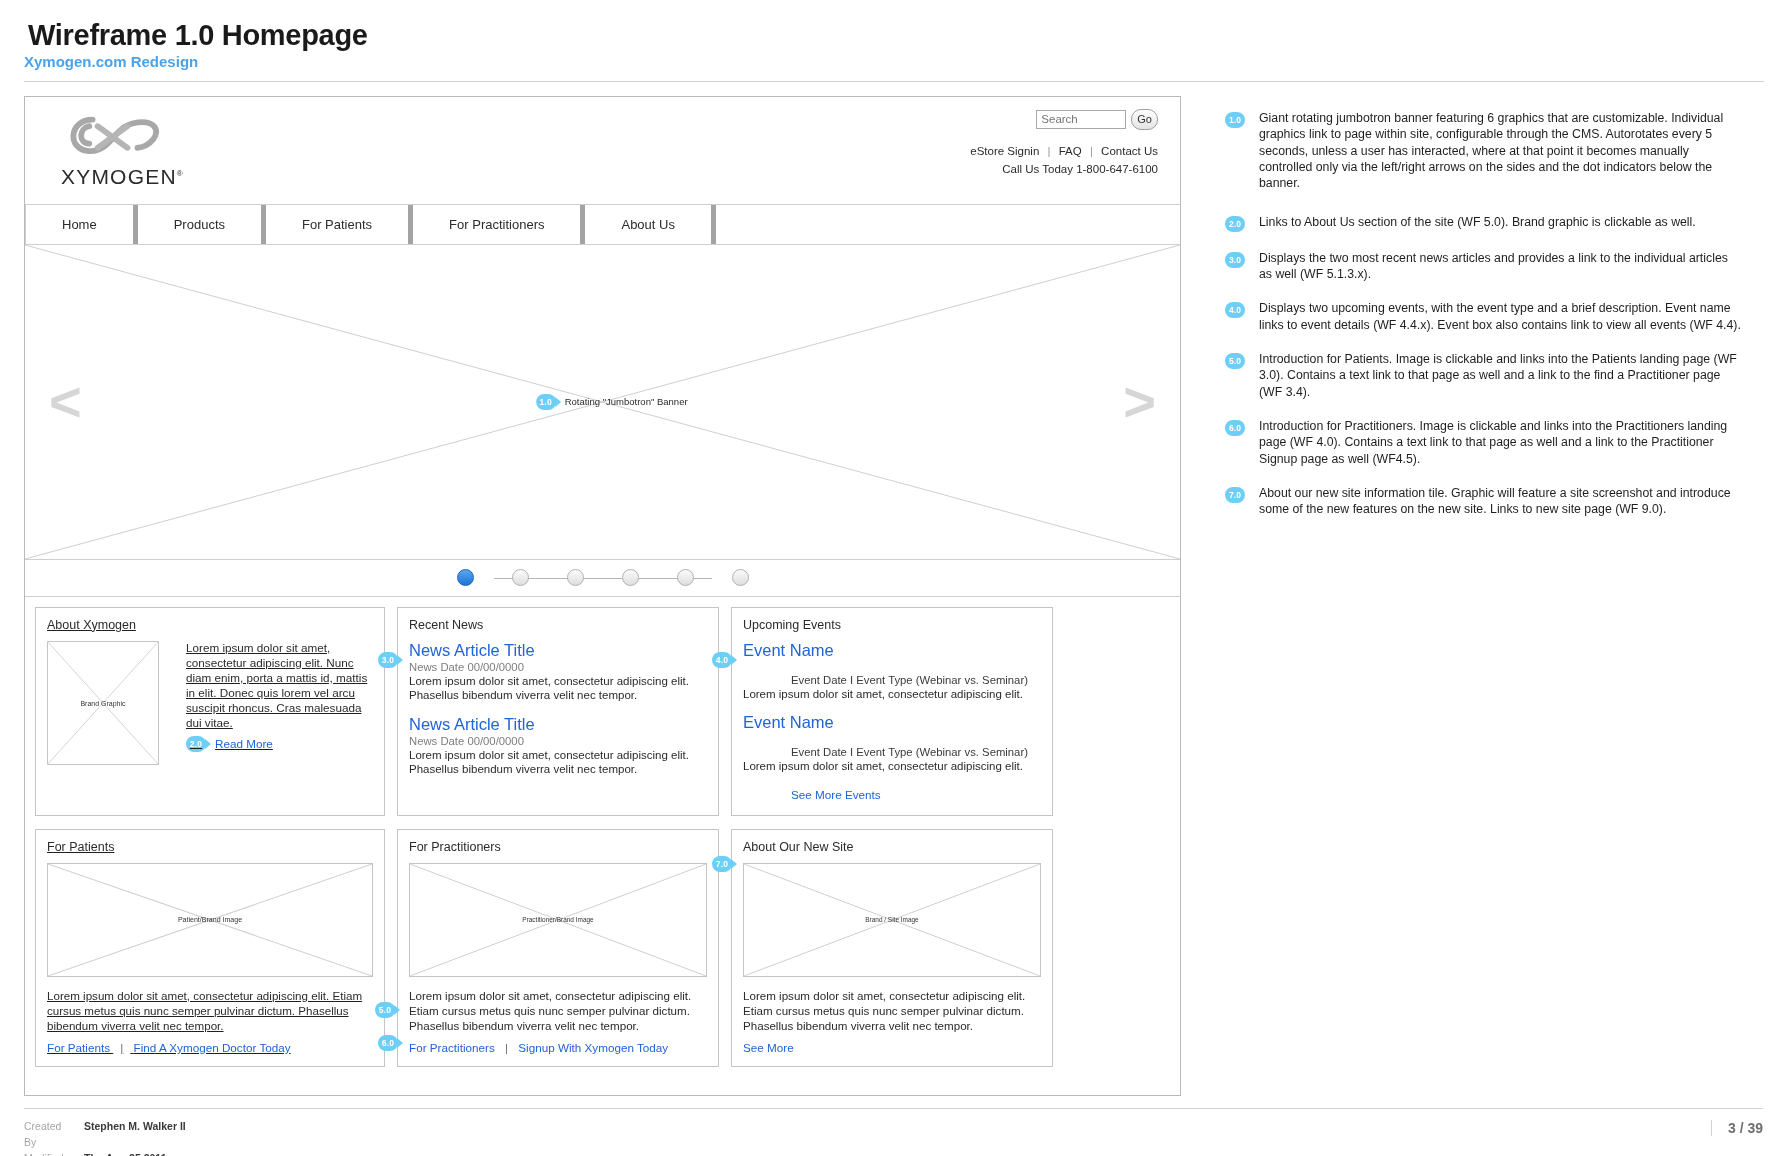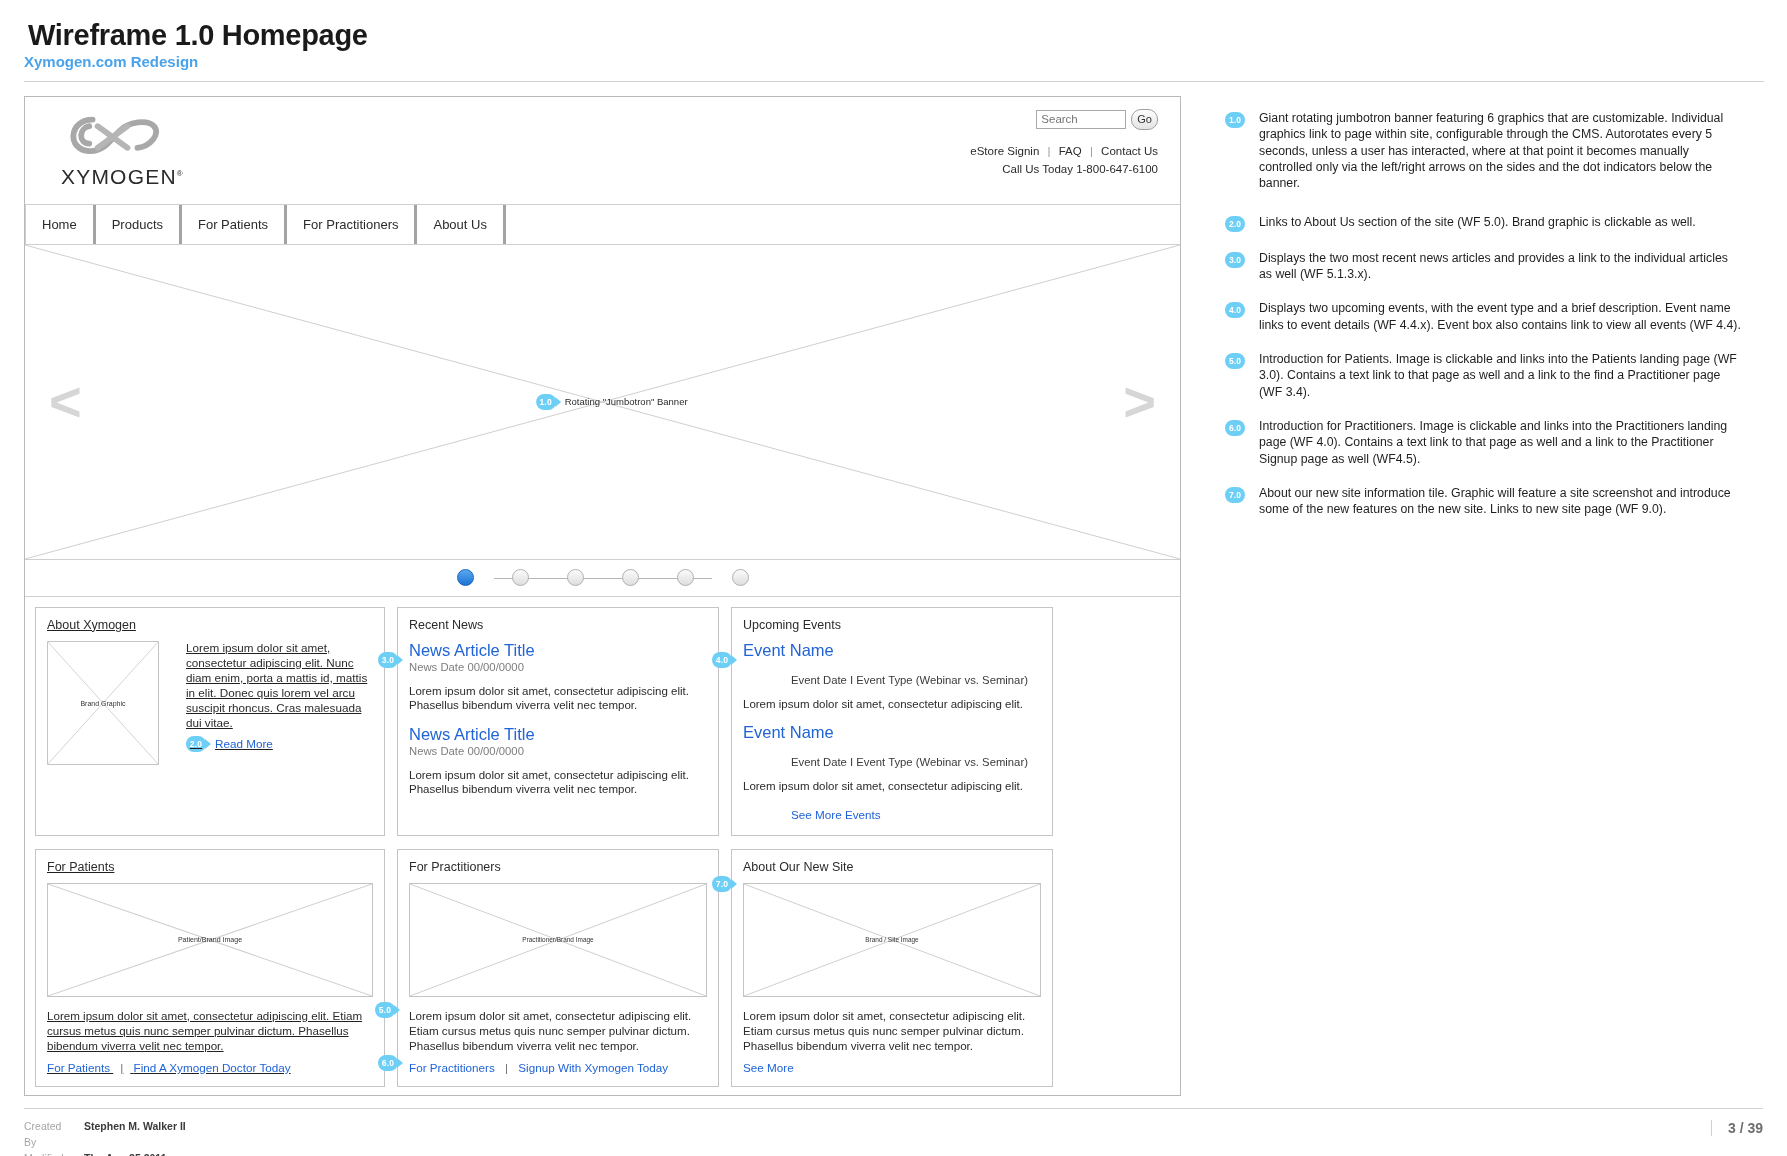--- a/index.html
+++ b/index.html
@@ -63,22 +63,22 @@
     font-family:"Liberation Sans", sans-serif;
   }
   .util-links { font-size:11.5px; color:#2b2b2b; margin-top:15px; white-space:nowrap; }
   .util-links .sep { color:#9a9a9a; margin:0 5px; }
   .util-phone { font-size:11.5px; color:#2b2b2b; margin-top:6px; white-space:nowrap; }
 
   
   .nav { display:flex; height:40px; border-bottom:1px solid #cfcfcf; }
   .nav-item {
     display:flex; align-items:center; justify-content:center;
-    padding:0 16px; font-size:13px; color:#2b2b2b;
-    border-right:3px solid #a3a3a3; cursor:pointer; white-space:nowrap;
+    padding:0 36px; font-size:13px; color:#2b2b2b;
+    border-right:5px solid #a3a3a3; cursor:pointer; white-space:nowrap;
   }
   .nav-item:first-child { border-left:1px solid #cfcfcf; }
 
   
   .jumbo { position:relative; height:315px; border-bottom:1px solid #cfcfcf; overflow:hidden; }
   .jumbo .xbox { position:absolute; inset:0; }
   .jumbo .xbox svg { width:100%; height:100%; display:block; }
   .arrow {
     position:absolute; top:50%; transform:translateY(-50%);
     font-size:56px; color:#d6d6d6; font-weight:bold; cursor:pointer;
@@ -128,21 +128,21 @@
   .brand-box svg { width:100%; height:100%; display:block; }
   .about-text { font-size:11.7px; line-height:1.28; color:#2b2b2b; }
   .readmore-row { margin-top:5px; display:flex; align-items:center; }
 
   
   a.lnk, .lnk {
     color:#2064d6; text-decoration:none; cursor:pointer; font-size:11.7px;
   }
   .lnk-head { color:#2064d6; font-size:16.5px; cursor:pointer; line-height:1.15; }
   .meta { font-size:11.3px; color:#7d7d7d; margin-top:1px; }
-  .body-sm { font-size:11.5px; color:#2b2b2b; line-height:1.26; margin-top:11px; }
+  .body-sm { font-size:11.5px; color:#2b2b2b; line-height:1.26; margin-top:1px; }
   .event-meta { font-size:11.3px; color:#3a3a3a; margin-top:14px;padding-left:48px; }
   .block + .block { margin-top:12px; }
 
   
   .tile-img { height:114px; border:1px solid #c4c4c4; margin-bottom:11px; }
   .tile-img svg { width:100%; height:100%; display:block; }
   .tile-text { font-size:11.6px; line-height:1.3; color:#2b2b2b; }
   .tile-links { margin-top:8px; font-size:11.7px; white-space:nowrap; }
   .tile-links .pipe { color:#6f6f6f; margin:0 7px; }
 

